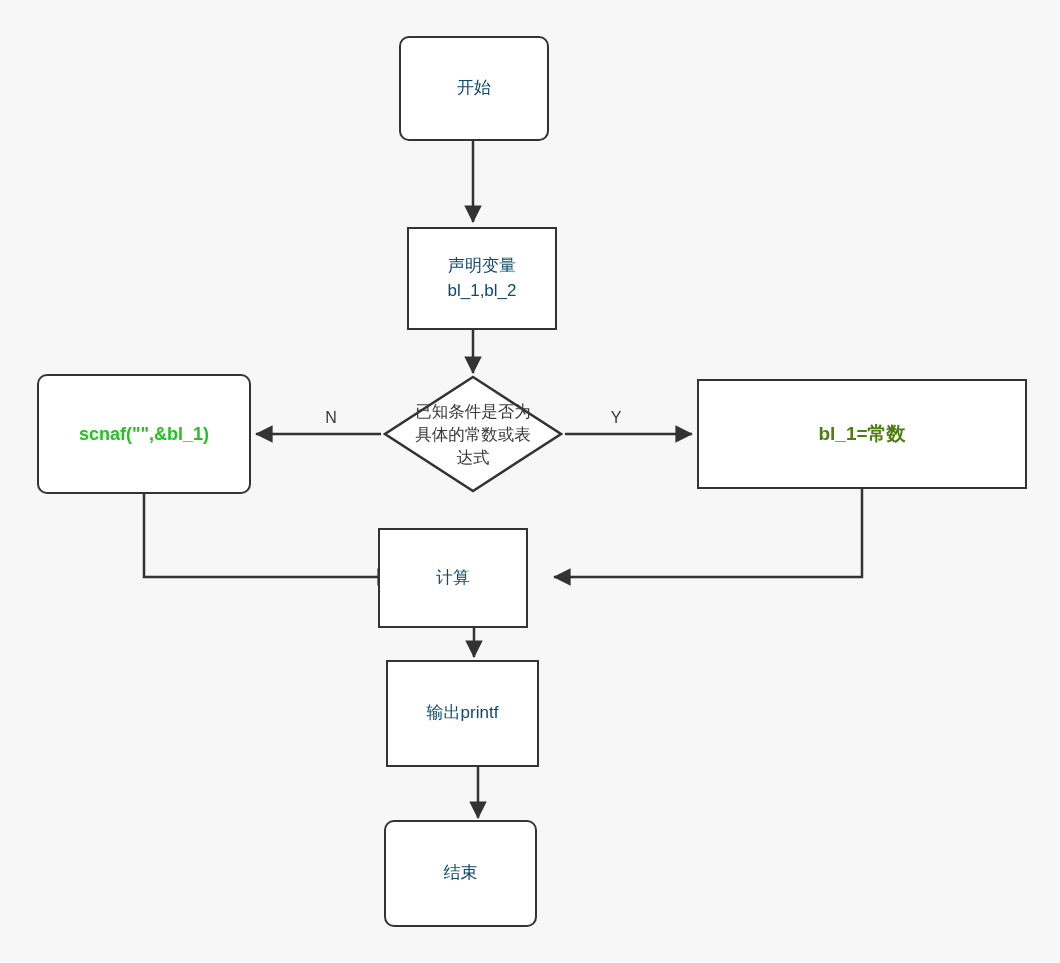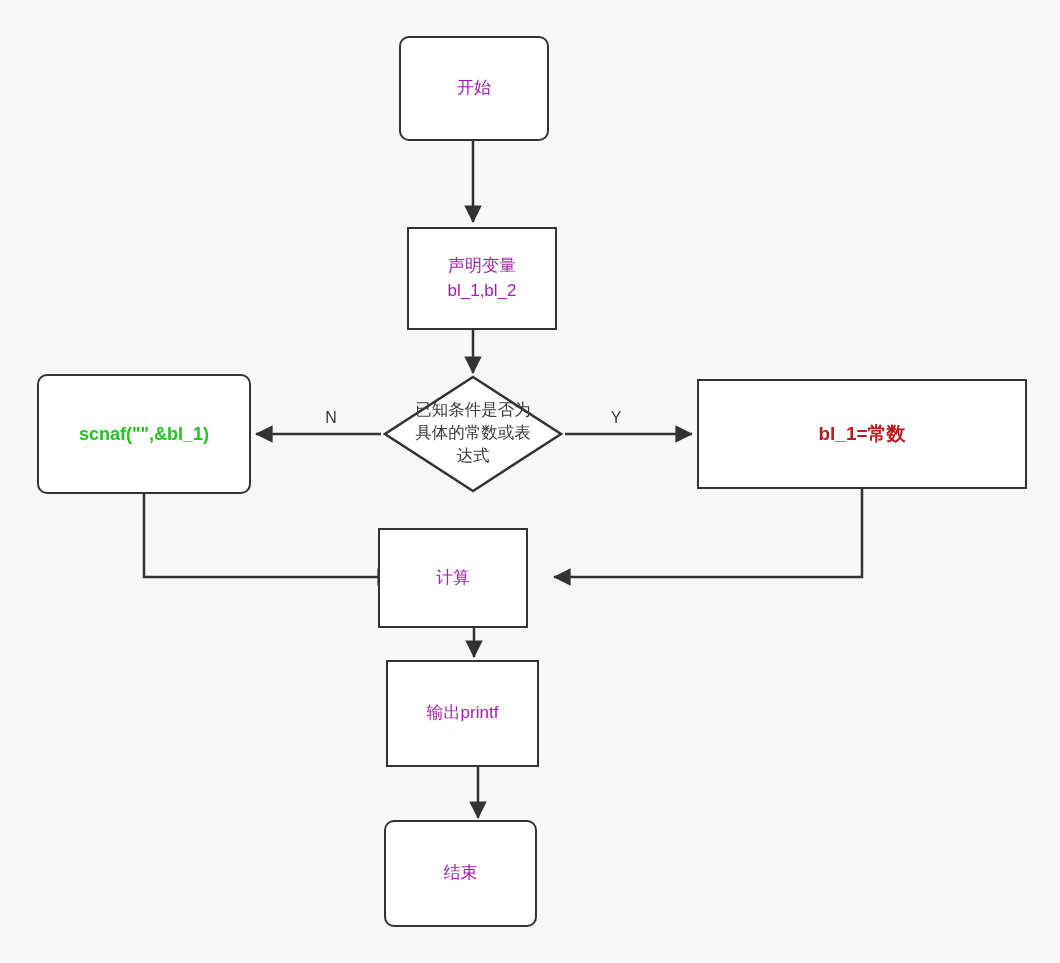--- a/index.html
+++ b/index.html
@@ -25,35 +25,34 @@
   }
   .node {
     position: absolute;
     box-sizing: border-box;
     background: #ffffff;
     border: 2.5px solid #333333;
     display: flex;
     align-items: center;
     justify-content: center;
     text-align: center;
-    color: #a21caf;
+    color: #0c4a6e;
     font-size: 17px;
     line-height: 1.45;
     white-space: pre-line;
     z-index: 2;
   }
   .node.rounded { border-radius: 10px; }
   .node.sharp  { border-radius: 0; }
   .node.green  { color: #22c422; font-weight: bold; font-size: 18px; }
-  .node.red    { color: #b91c1c; font-weight: bold; font-size: 19px; }
+  .node.red    { color: #4d7c0f; font-weight: bold; font-size: 19px; }
 
   .diamond-wrap {
     position: absolute;
     z-index: 2;
-    font-family: Liberation Mono, monospace;
   }
   .diamond-wrap svg.dia {
     position: absolute;
     left: 0; top: 0;
   }
   .diamond-label {
     position: absolute;
     left: -14px;
     top: 50%;
     transform: translateY(-50%);

